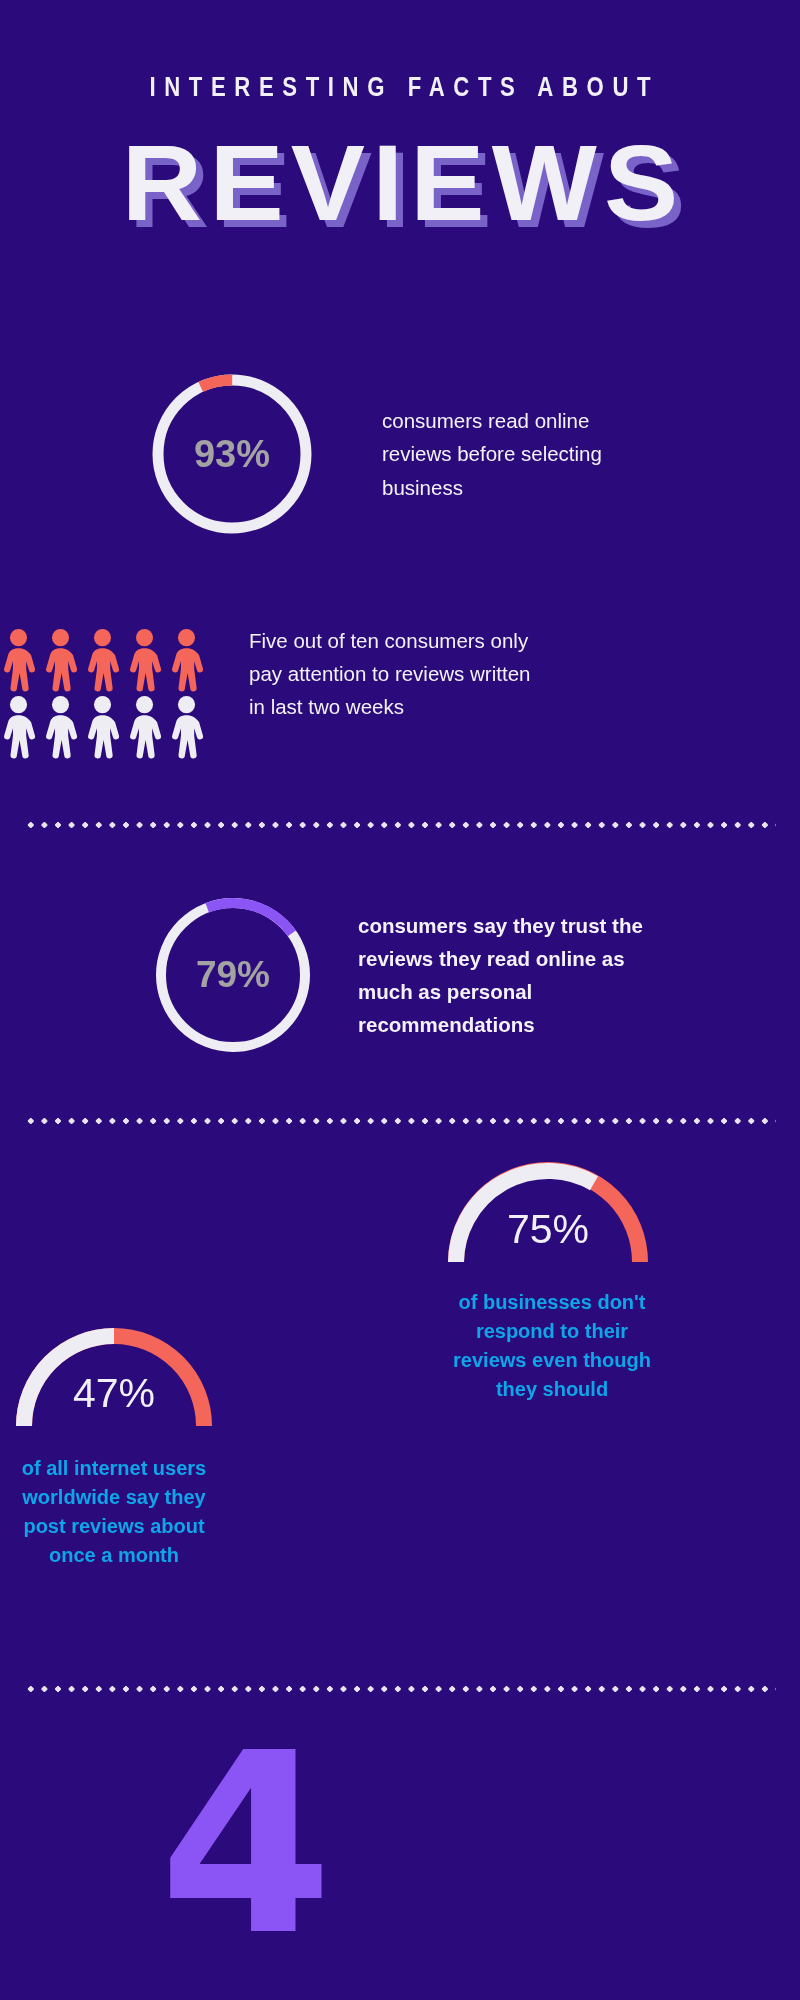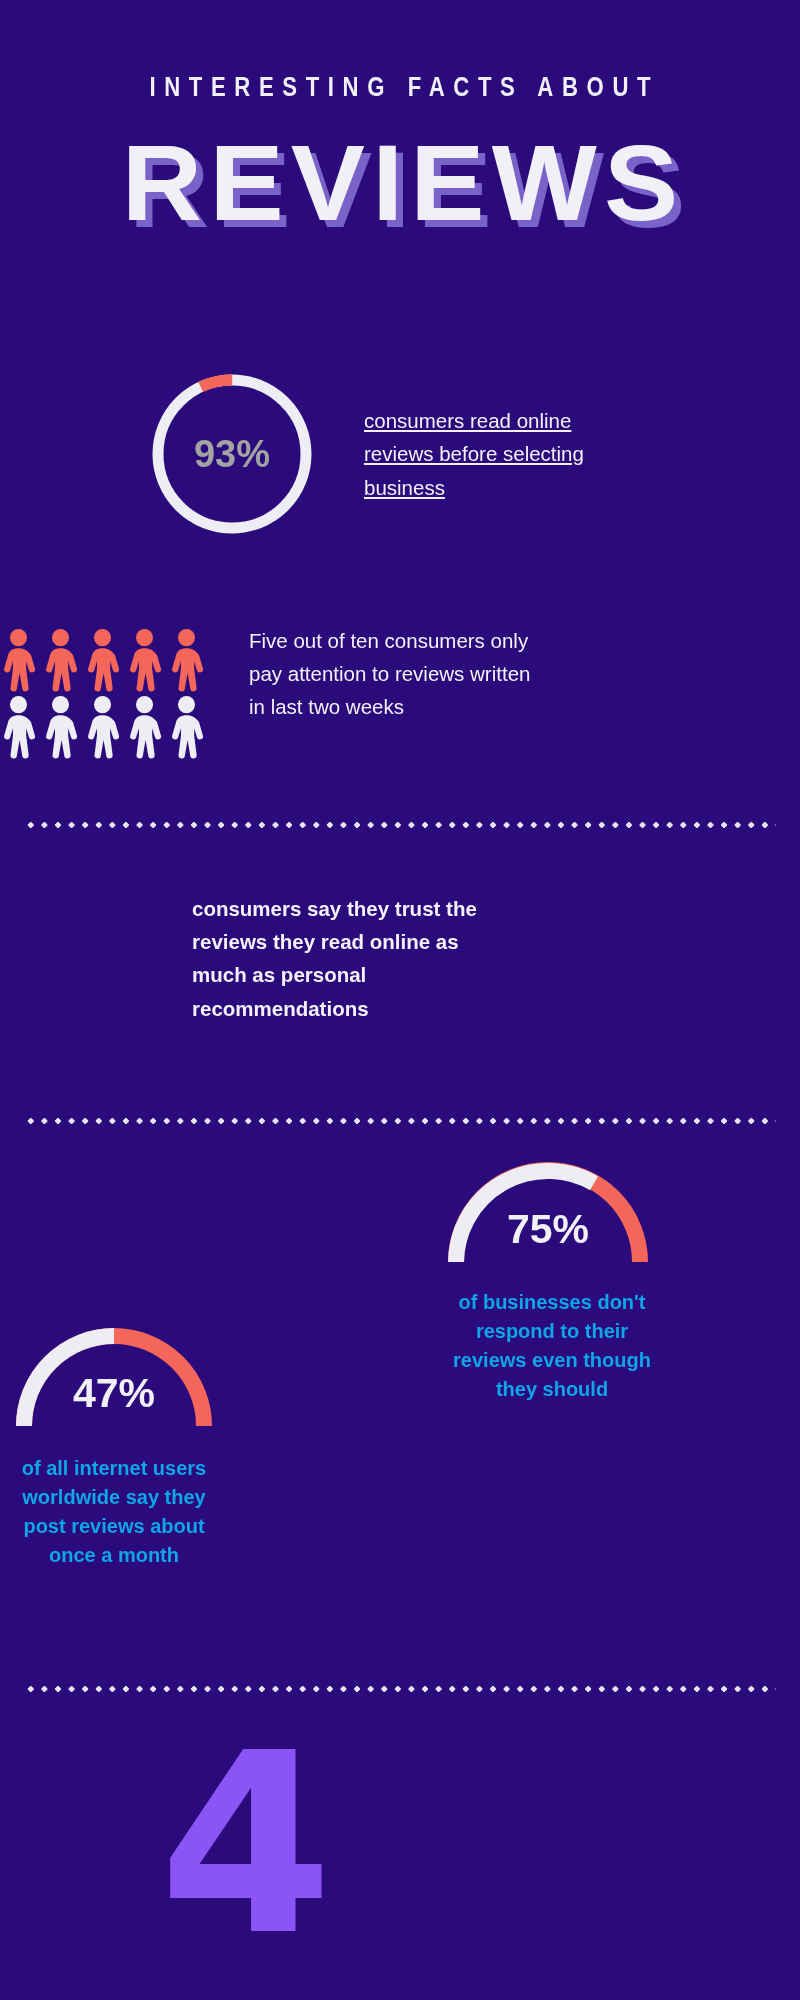--- a/index.html
+++ b/index.html
@@ -97,21 +97,21 @@
     background-position: 0 50%;
   }
 
   
   .gauge-wrap { position: relative; }
   .gauge-label {
     position: absolute;
     left: 0; right: 0;
     text-align: center;
     color: #F2F0F7;
-    font-weight: 700;
+    font-weight: 400;
     font-family: "Liberation Sans Narrow", "Liberation Sans", sans-serif;
   }
   .gauge-caption {
     color: #0ea5e9;
     font-weight: 700;
     font-size: 20px;
     line-height: 1.45;
     text-align: center;
   }
 
@@ -136,21 +136,21 @@
   </div>
 
   <div class="row" style="position:absolute; left:0; top:368px; width:800px; padding-left:146px;">
     <div class="donut-wrap" style="width:172px;height:172px;">
       <svg width="172" height="172" viewBox="0 0 172 172">
         <circle cx="86" cy="86" r="74" fill="none" stroke="#EFEDF4" stroke-width="11"></circle>
         <circle cx="86" cy="86" r="74" fill="none" stroke="#F4655A" stroke-width="11" stroke-dasharray="32.5 432.5" transform="rotate(-115 86 86)"></circle>
       </svg>
       <div class="donut-label" style="font-size:38px;">93%</div>
     </div>
-    <div class="body-text" style="margin-left:46px; width:272px;text-decoration:underline;">consumers read online reviews before selecting business</div>
+    <div class="body-text" style="margin-left:64px; width:272px;">consumers read online reviews before selecting business</div>
   </div>
 
   <div class="row" style="position:absolute; left:0; top:612px; width:800px; align-items:flex-start;margin-top:16px;">
     <div class="people-grid">
       <svg class="person" viewBox="0 0 34 60">
         <circle cx="17" cy="9" r="8" fill="#F4655A"></circle>
         <path d="M17 19c-5.3 0-8.6 2.3-9.8 6.5L3.6 38a2.9 2.9 0 105.6 1.6l2.6-8.4v6.9l-2.3 18.2a3 3 0 106 .4l2.5-14.4 2.5 14.4a3 3 0 106-.4l-2.3-18.2v-6.9l2.6 8.4a2.9 2.9 0 105.6-1.6l-3.6-12.5C25.6 21.3 22.3 19 17 19z" fill="#F4655A"></path>
       </svg>
       <svg class="person" viewBox="0 0 34 60">
         <circle cx="17" cy="9" r="8" fill="#F4655A"></circle>
@@ -189,20 +189,27 @@
         <circle cx="17" cy="9" r="8" fill="#EFEDF4"></circle>
         <path d="M17 19c-5.3 0-8.6 2.3-9.8 6.5L3.6 38a2.9 2.9 0 105.6 1.6l2.6-8.4v6.9l-2.3 18.2a3 3 0 106 .4l2.5-14.4 2.5 14.4a3 3 0 106-.4l-2.3-18.2v-6.9l2.6 8.4a2.9 2.9 0 105.6-1.6l-3.6-12.5C25.6 21.3 22.3 19 17 19z" fill="#EFEDF4"></path>
       </svg>
     </div>
     <div class="body-text" style="margin-left:44px; width:290px; margin-top:-4px;">Five out of ten consumers only pay attention to reviews written in last two weeks</div>
   </div>
 
   <div class="divider" style="left:24px; top:822px; width:752px;"></div>
 
   <div class="row" style="position:absolute; left:0; top:892px; width:800px; padding-left:150px;">
+    <div class="donut-wrap" style="width:166px;height:166px;">
+      <svg width="166" height="166" viewBox="0 0 166 166">
+        <circle cx="83" cy="83" r="72" fill="none" stroke="#EFEDF4" stroke-width="10"></circle>
+        <circle cx="83" cy="83" r="72" fill="none" stroke="#8B55F6" stroke-width="10" stroke-dasharray="95 357" transform="rotate(-111 83 83)"></circle>
+      </svg>
+      <div class="donut-label" style="font-size:37px;">79%</div>
+    </div>
     <div class="body-text bold" style="margin-left:42px; width:296px;">consumers say they trust the reviews they read online as much as personal recommendations</div>
   </div>
 
   <div class="divider" style="left:24px; top:1118px; width:752px;"></div>
 
   <div style="position:absolute; left:8px; top:1318px; width:212px;">
     <div class="gauge-wrap" style="width:212px; height:112px; margin:0 auto;">
       <svg width="212" height="112" viewBox="0 0 212 112">
         <path d="M16 108 A90 90 0 0 1 196 108" fill="none" stroke="#F4655A" stroke-width="16"></path>
         <path d="M16 108 A90 90 0 0 1 106 18" fill="none" stroke="#EFEDF4" stroke-width="16"></path>

